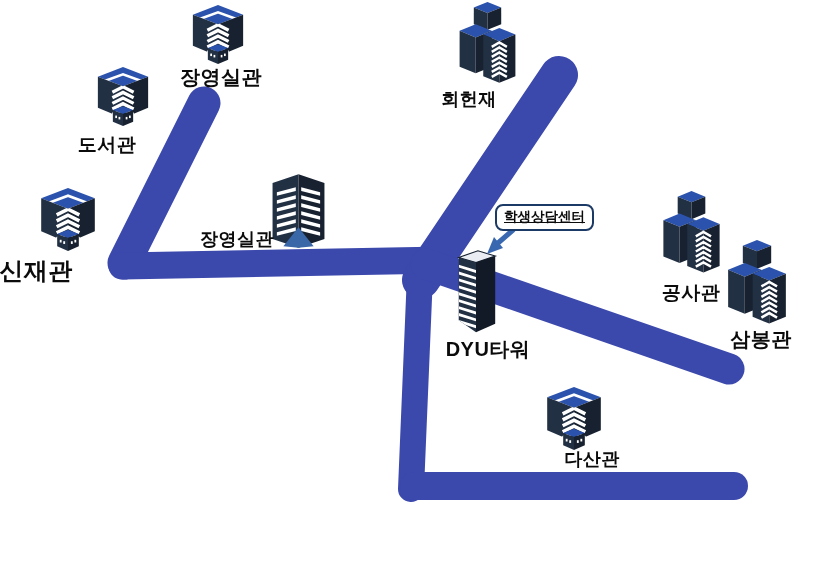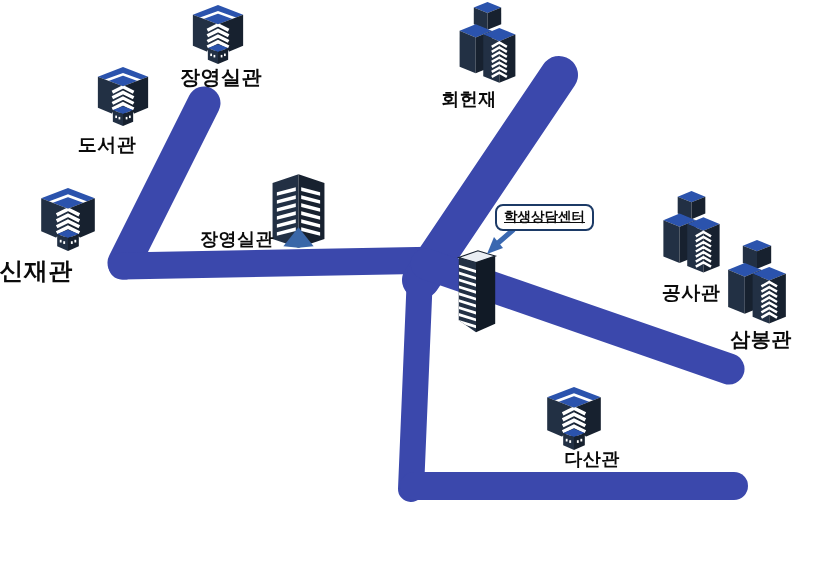--- a/index.html
+++ b/index.html
@@ -163,17 +163,18 @@
   <svg class="arrow-svg" width="40" height="34" viewBox="0 0 40 34">
     <line x1="32" y1="5" x2="17" y2="18" stroke="var(--arrow,#3A68B0)" stroke-width="5" stroke-linecap="round"></line>
     <polygon points="6,29 22,23 13,12" fill="var(--arrow,#3A68B0)"></polygon>
   </svg>
 
   <div class="lbl" style="left:221px;top:64px;font-size:20px">장영실관</div>
   <div class="lbl" style="left:107px;top:132px;font-size:19px">도서관</div>
   <div class="lbl" style="left:469px;top:87px;font-size:18px">회헌재</div>
   <div class="lbl" style="left:36px;top:255px;font-size:24px">신재관</div>
   <div class="lbl" style="left:237px;top:227px;font-size:18px">장영실관</div>
+  <div class="lbl" style="left:488px;top:336px;font-size:20px">DYU타워</div>
   <div class="lbl" style="left:691px;top:280px;font-size:19px">공사관</div>
   <div class="lbl" style="left:761px;top:326px;font-size:20px">삼봉관</div>
   <div class="lbl" style="left:592px;top:447px;font-size:18px">다산관</div>
 
 </div>
 
 </body></html>

